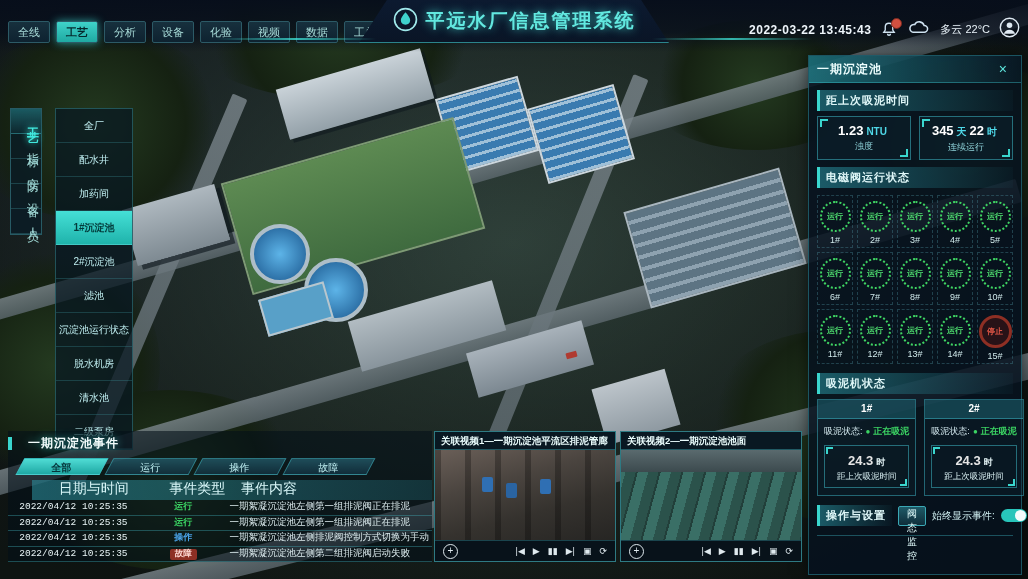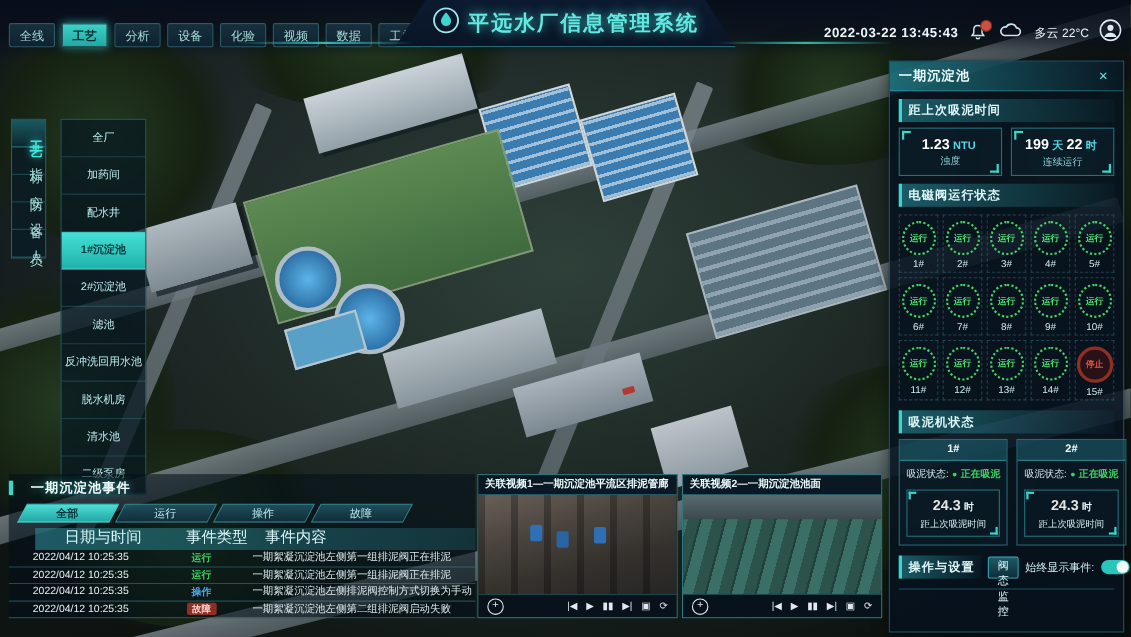--- a/index.html
+++ b/index.html
@@ -121,21 +121,21 @@
     background:linear-gradient(180deg,rgba(35,90,105,.8),rgba(18,50,65,.8));
     border:1px solid rgba(70,190,200,.5);transform:skewX(-28deg);cursor:pointer;font-family:inherit;}
   .ev-tab>span{display:inline-block;transform:skewX(28deg);}
   .ev-tab.active{background:linear-gradient(180deg,#4fdcd4,#1fa8a4);color:#05343a;font-weight:bold;}
   .ev-thead{display:flex;height:20px;line-height:16px;font-size:14px;color:#d8f6f8;
     background:linear-gradient(90deg,rgba(45,150,165,.55),rgba(45,150,165,.22));margin-left:24px;}
   .c-time{width:31%;text-align:center;}
   .c-type{width:21%;text-align:center;}
   .c-content{width:48%;padding-left:2px;white-space:nowrap;overflow:hidden;}
   .ev-row{display:flex;height:14.5px;line-height:14.5px;font-size:9.5px;align-items:center;
-    border-bottom:1px solid rgba(70,190,200,.35);}
+    border-bottom:1px solid rgba(70,190,200,.35);font-family:Liberation Mono, monospace;}
   .ev-row .c-time{color:#e8f4f6;}
   .ev-row .c-content{color:#dcebee;}
   .type{display:inline-block;font-weight:bold;font-size:9px;}
   .type.run{color:#3bd463;}
   .type.op{color:#4aa3e8;}
   .type.fault{color:#ffd7d2;background:#8e2f24;border-radius:2px;padding:0 5px;line-height:11px;font-size:8.5px;}
   
   .videos{position:absolute;left:434px;top:431px;width:368px;height:131px;display:flex;gap:4px;}
   .video-card{flex:1;border:1px solid rgba(70,190,200,.6);background:#0a141c;display:flex;flex-direction:column;}
   .video-title{height:17px;line-height:17px;padding-left:6px;font-size:9.5px;color:#eafcfc;font-weight:bold;
@@ -256,31 +256,31 @@
 
       <div class="side-tab">设备</div>
 
       <div class="side-tab">人员</div>
     </aside>
 
   <nav class="submenu">
 
       <div class="submenu-item">全厂</div>
 
+      <div class="submenu-item">配水井</div>
+
       <div class="submenu-item">加药间</div>
 
-      <div class="submenu-item">配水井</div>
-
       <div class="submenu-item active">1#沉淀池</div>
 
       <div class="submenu-item">2#沉淀池</div>
 
       <div class="submenu-item">滤池</div>
 
-      <div class="submenu-item">反冲洗回用水池</div>
+      <div class="submenu-item">沉淀池运行状态</div>
 
       <div class="submenu-item">脱水机房</div>
 
       <div class="submenu-item">清水池</div>
 
       <div class="submenu-item">二级泵房</div>
     </nav>
 
   <section class="right-panel">
     <div class="rp-title">
@@ -294,21 +294,21 @@
         <div class="stat-box">
           <div class="stat-line">
             <b>1.23</b>
             <i>NTU</i>
           </div>
           <div class="stat-label">浊度</div>
         </div>
 
         <div class="stat-box">
           <div class="stat-line">
-            <b>199</b>
+            <b>345</b>
             <i>天</i>
             <b>22</b>
             <i>时</i>
           </div>
           <div class="stat-label">连续运行</div>
         </div>
       </div>
 
     <div class="sec-h">电磁阀运行状态</div>
     <div class="valve-grid">

